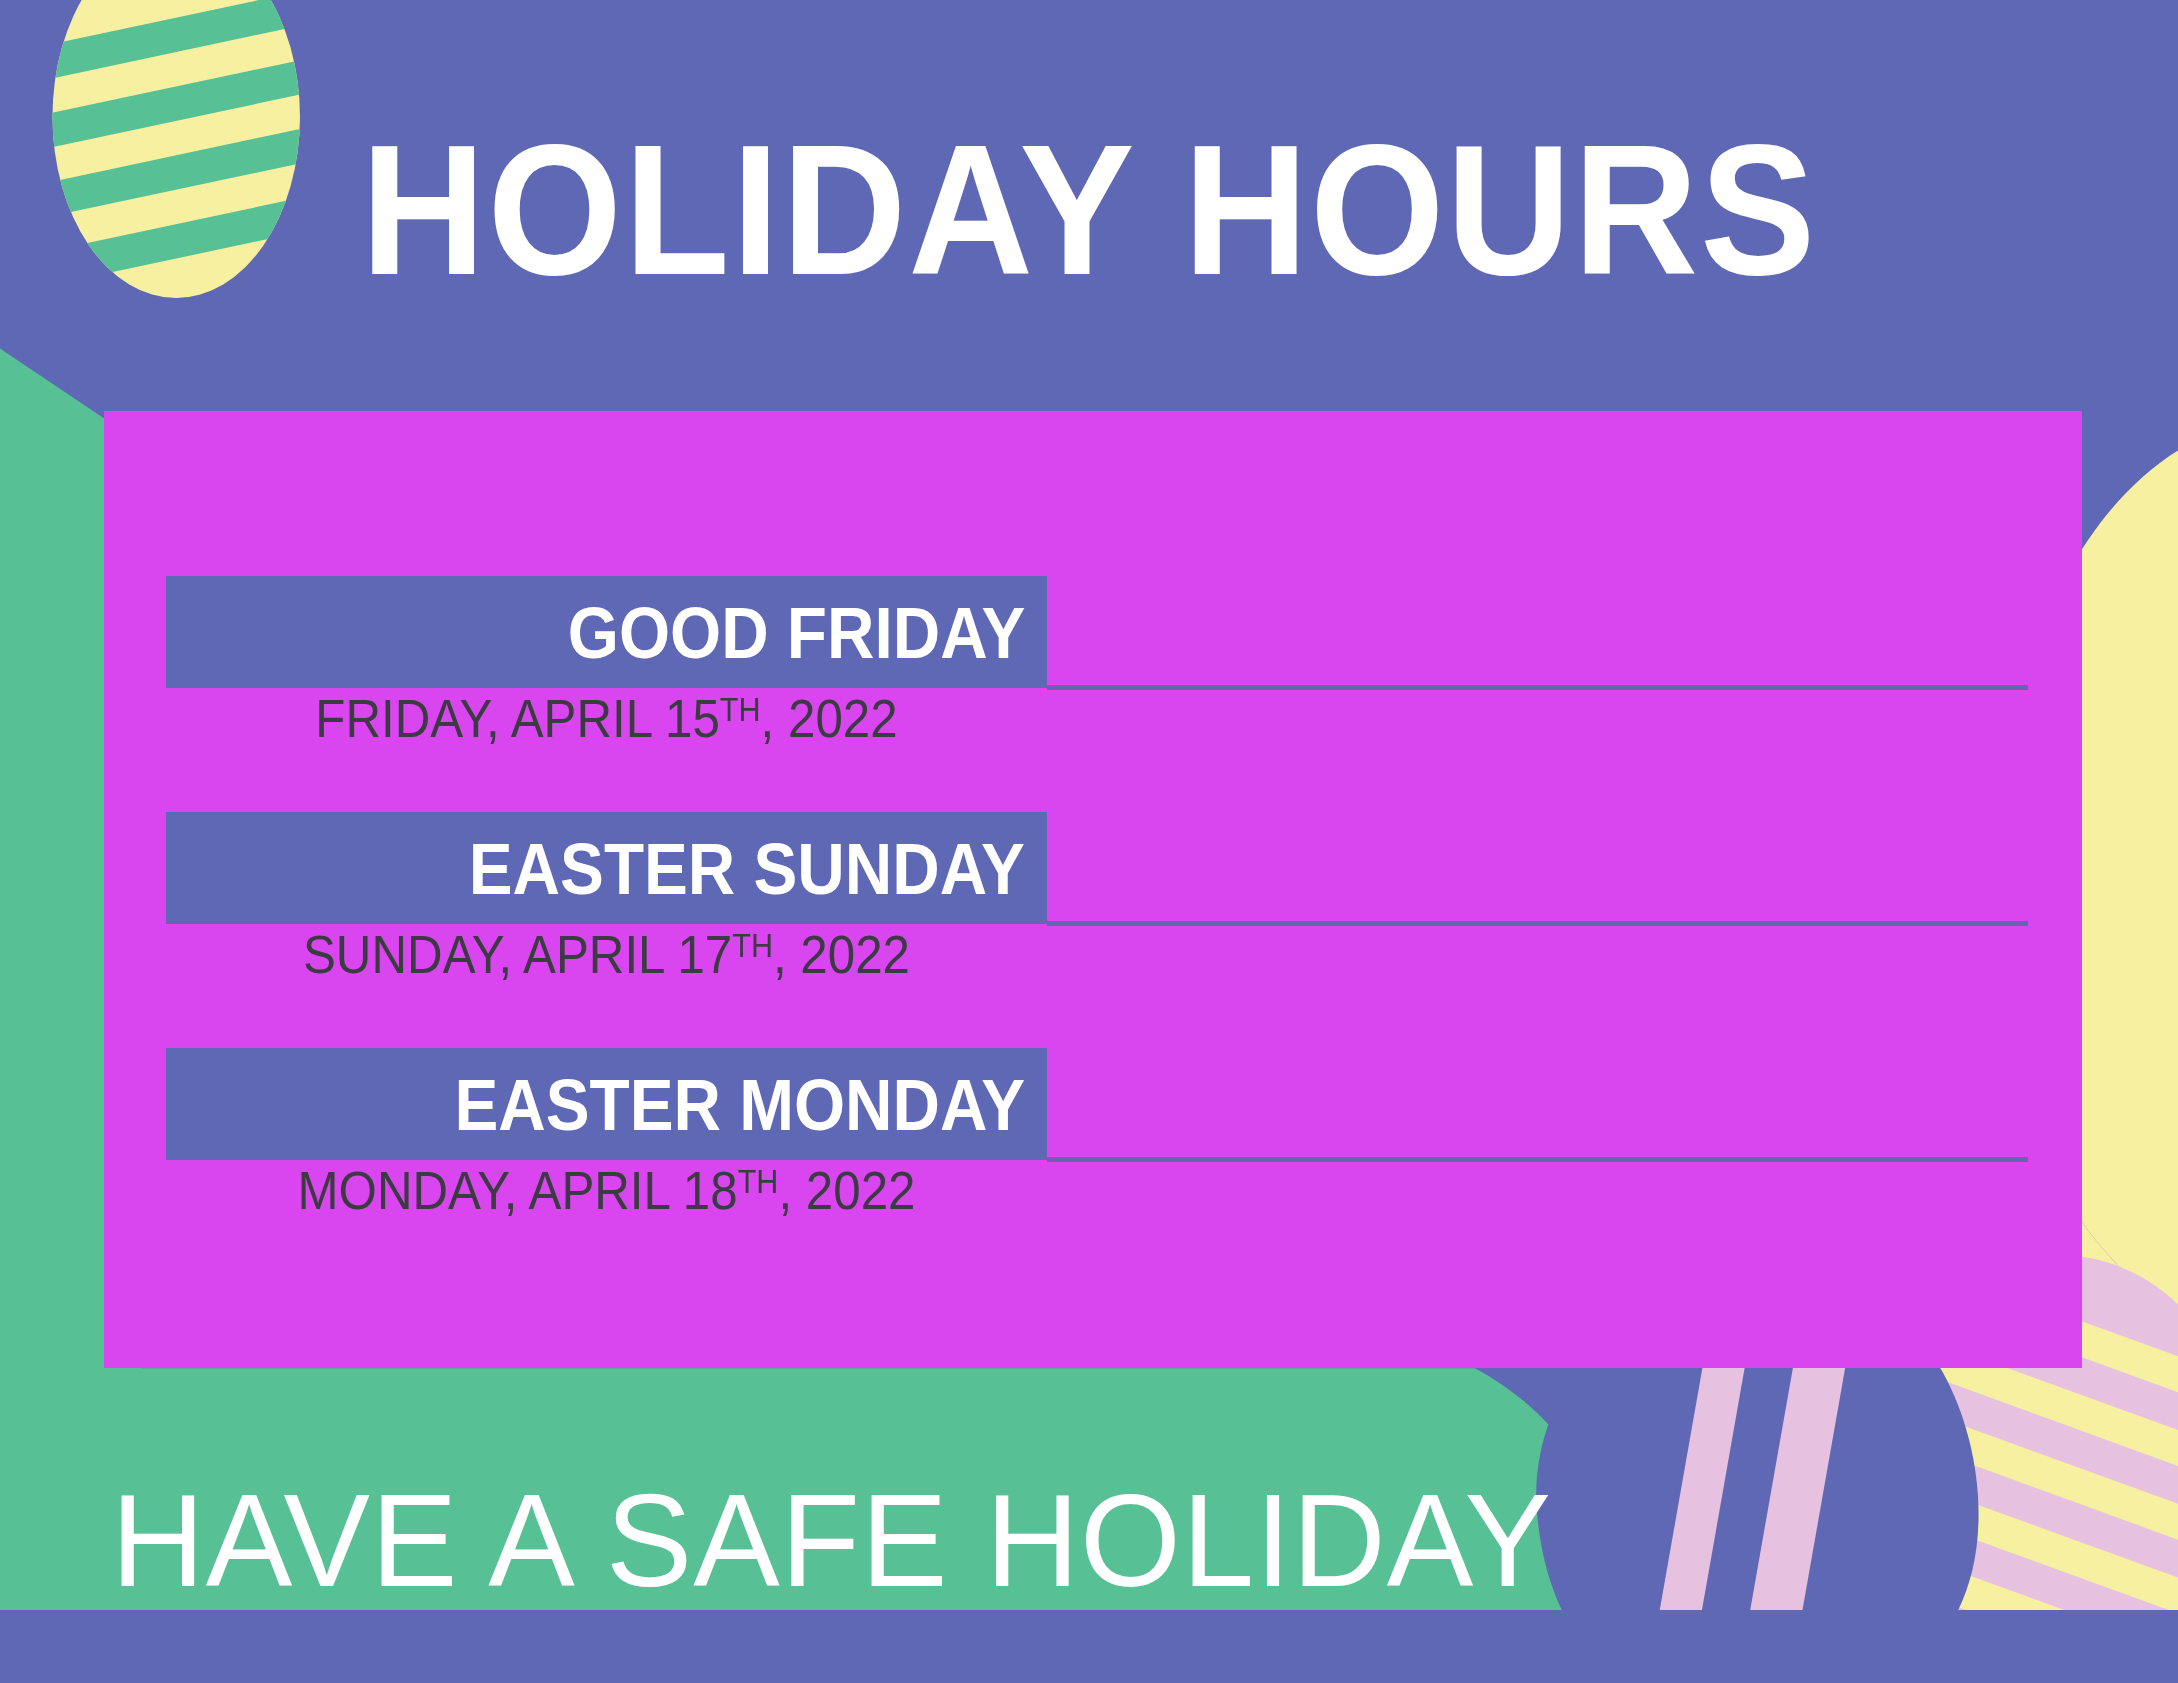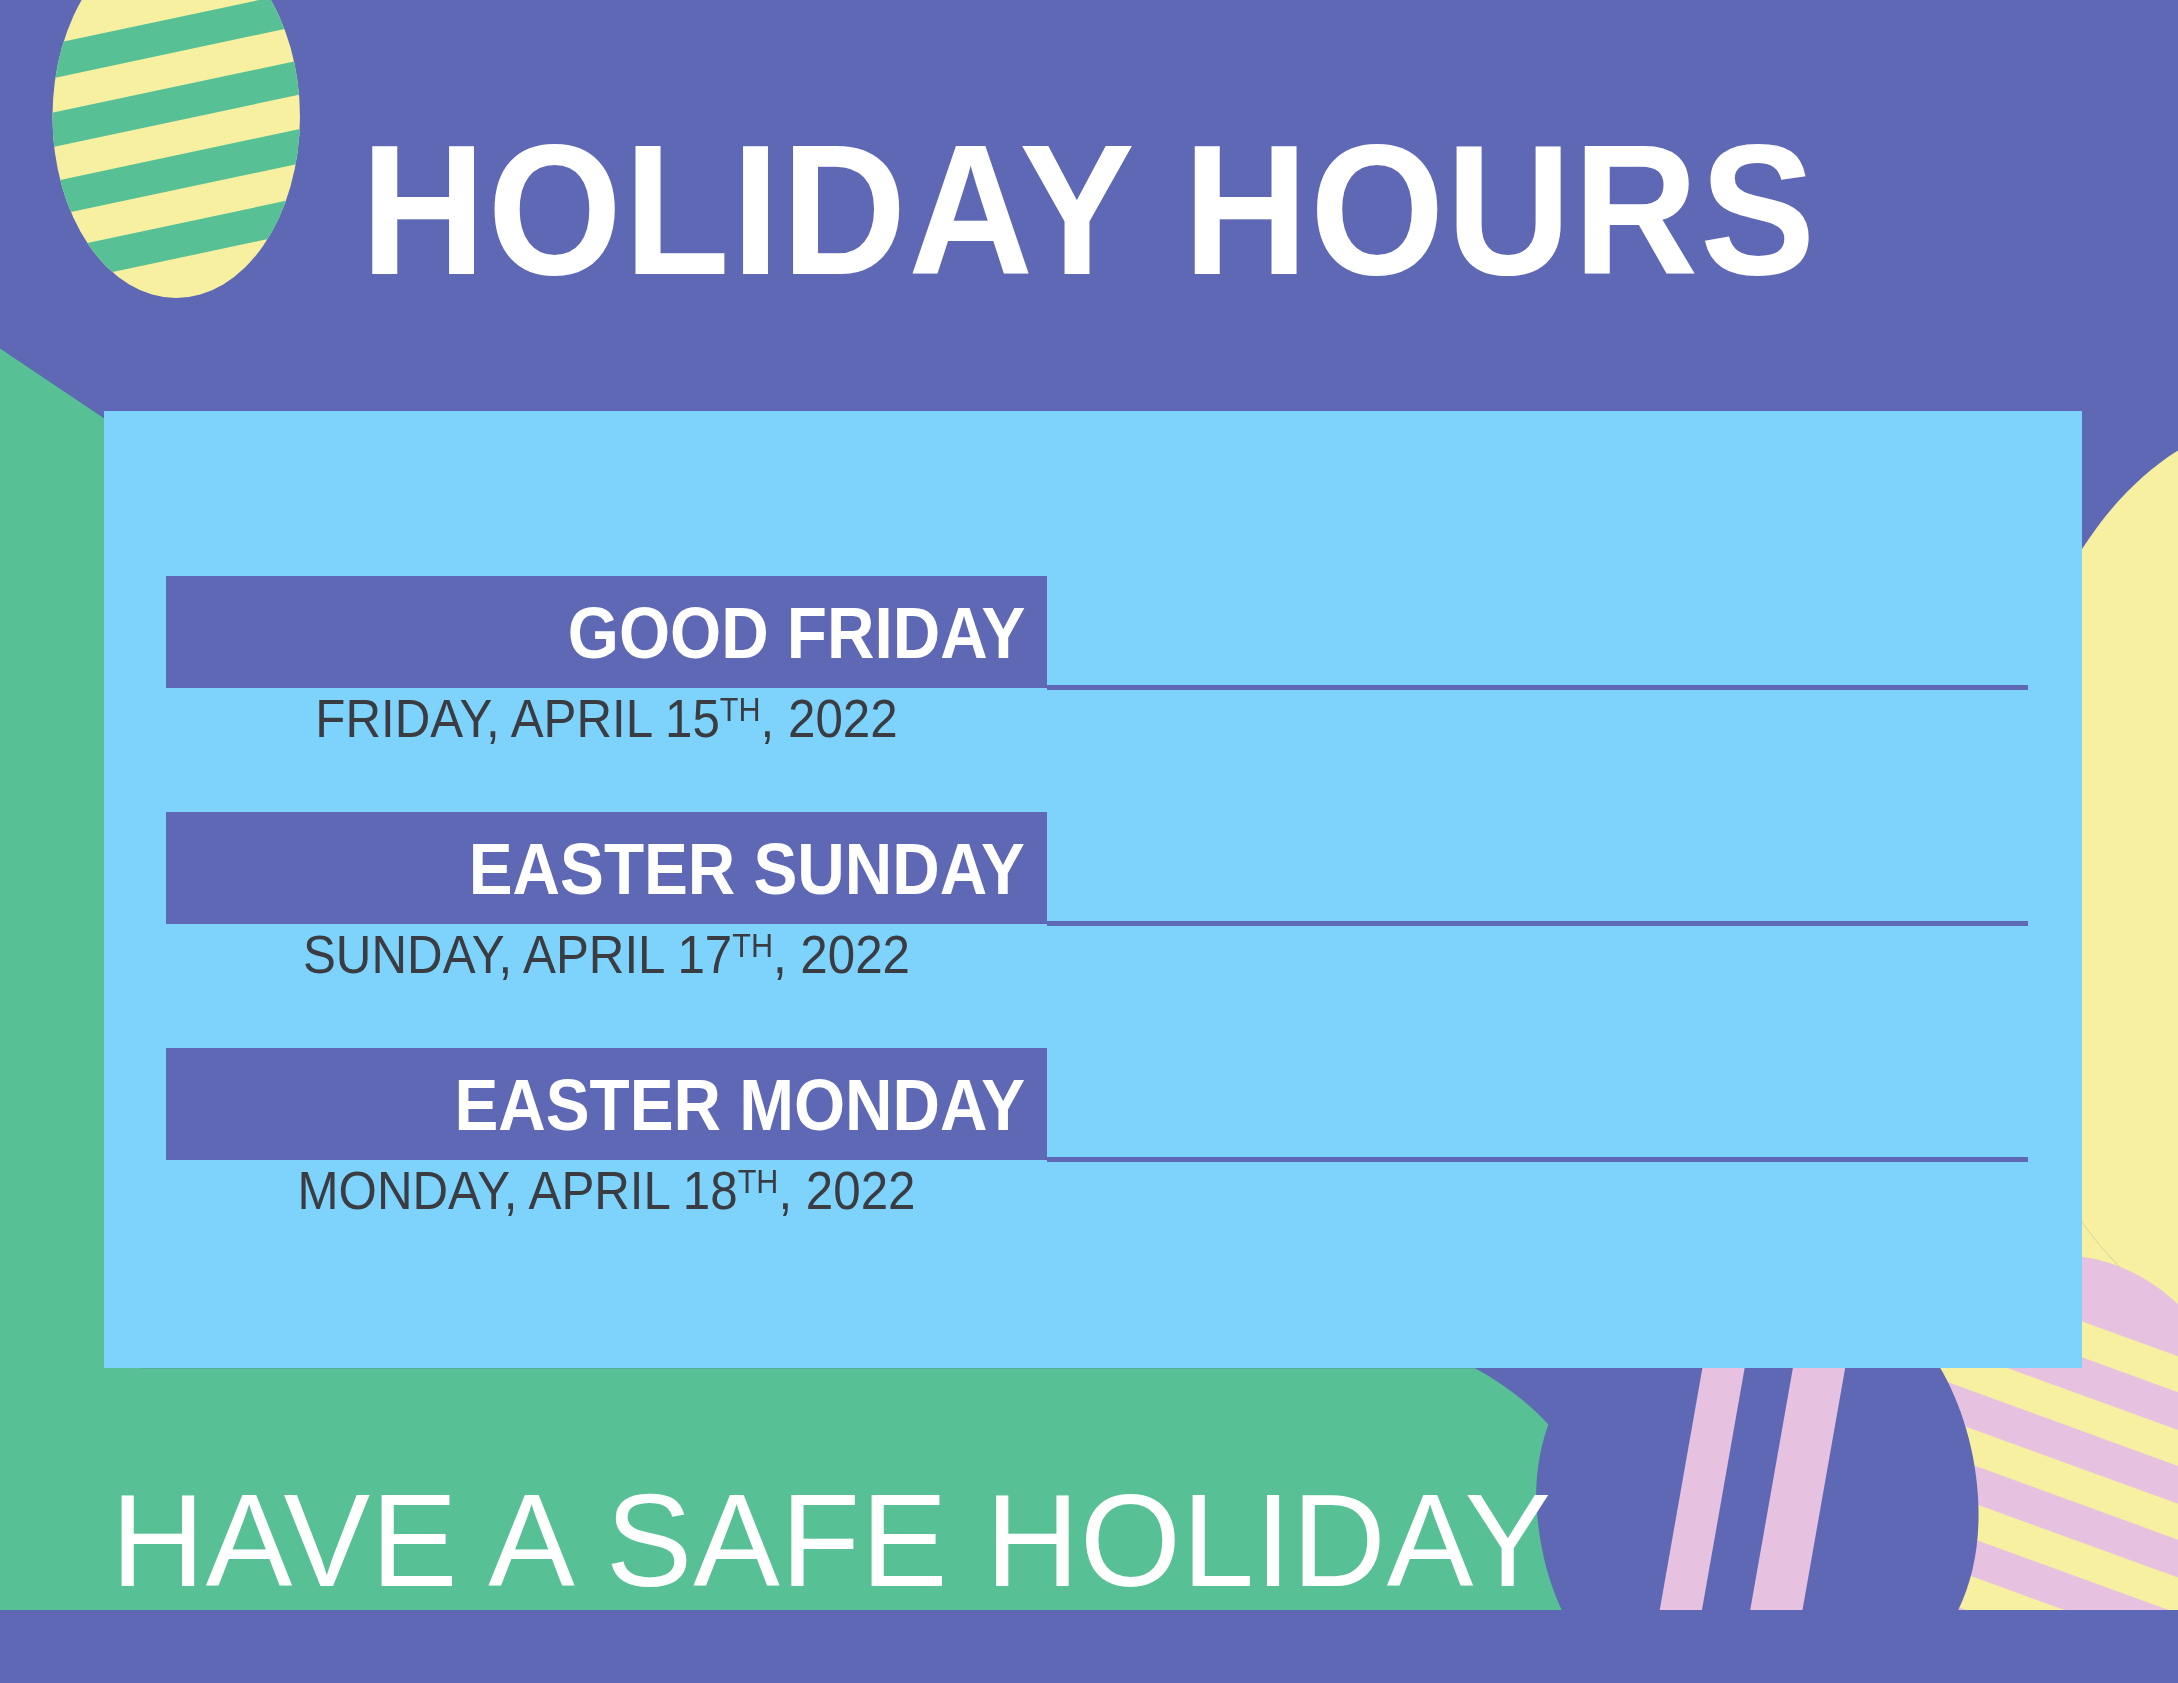--- a/index.html
+++ b/index.html
@@ -34,21 +34,21 @@
     transform:scaleX(0.93);
     white-space:nowrap;
     z-index:6;
   }
 
   
   .card{
     position:absolute;
     left:104px;top:411px;
     width:1978px;height:957px;
-    background:#7dd3fc;
+    background:#d946ef;
     z-index:4;
   }
 
   
   .rows{
     position:absolute;
     left:0;top:0;width:100%;height:100%;
   }
   .row{
     position:absolute;

